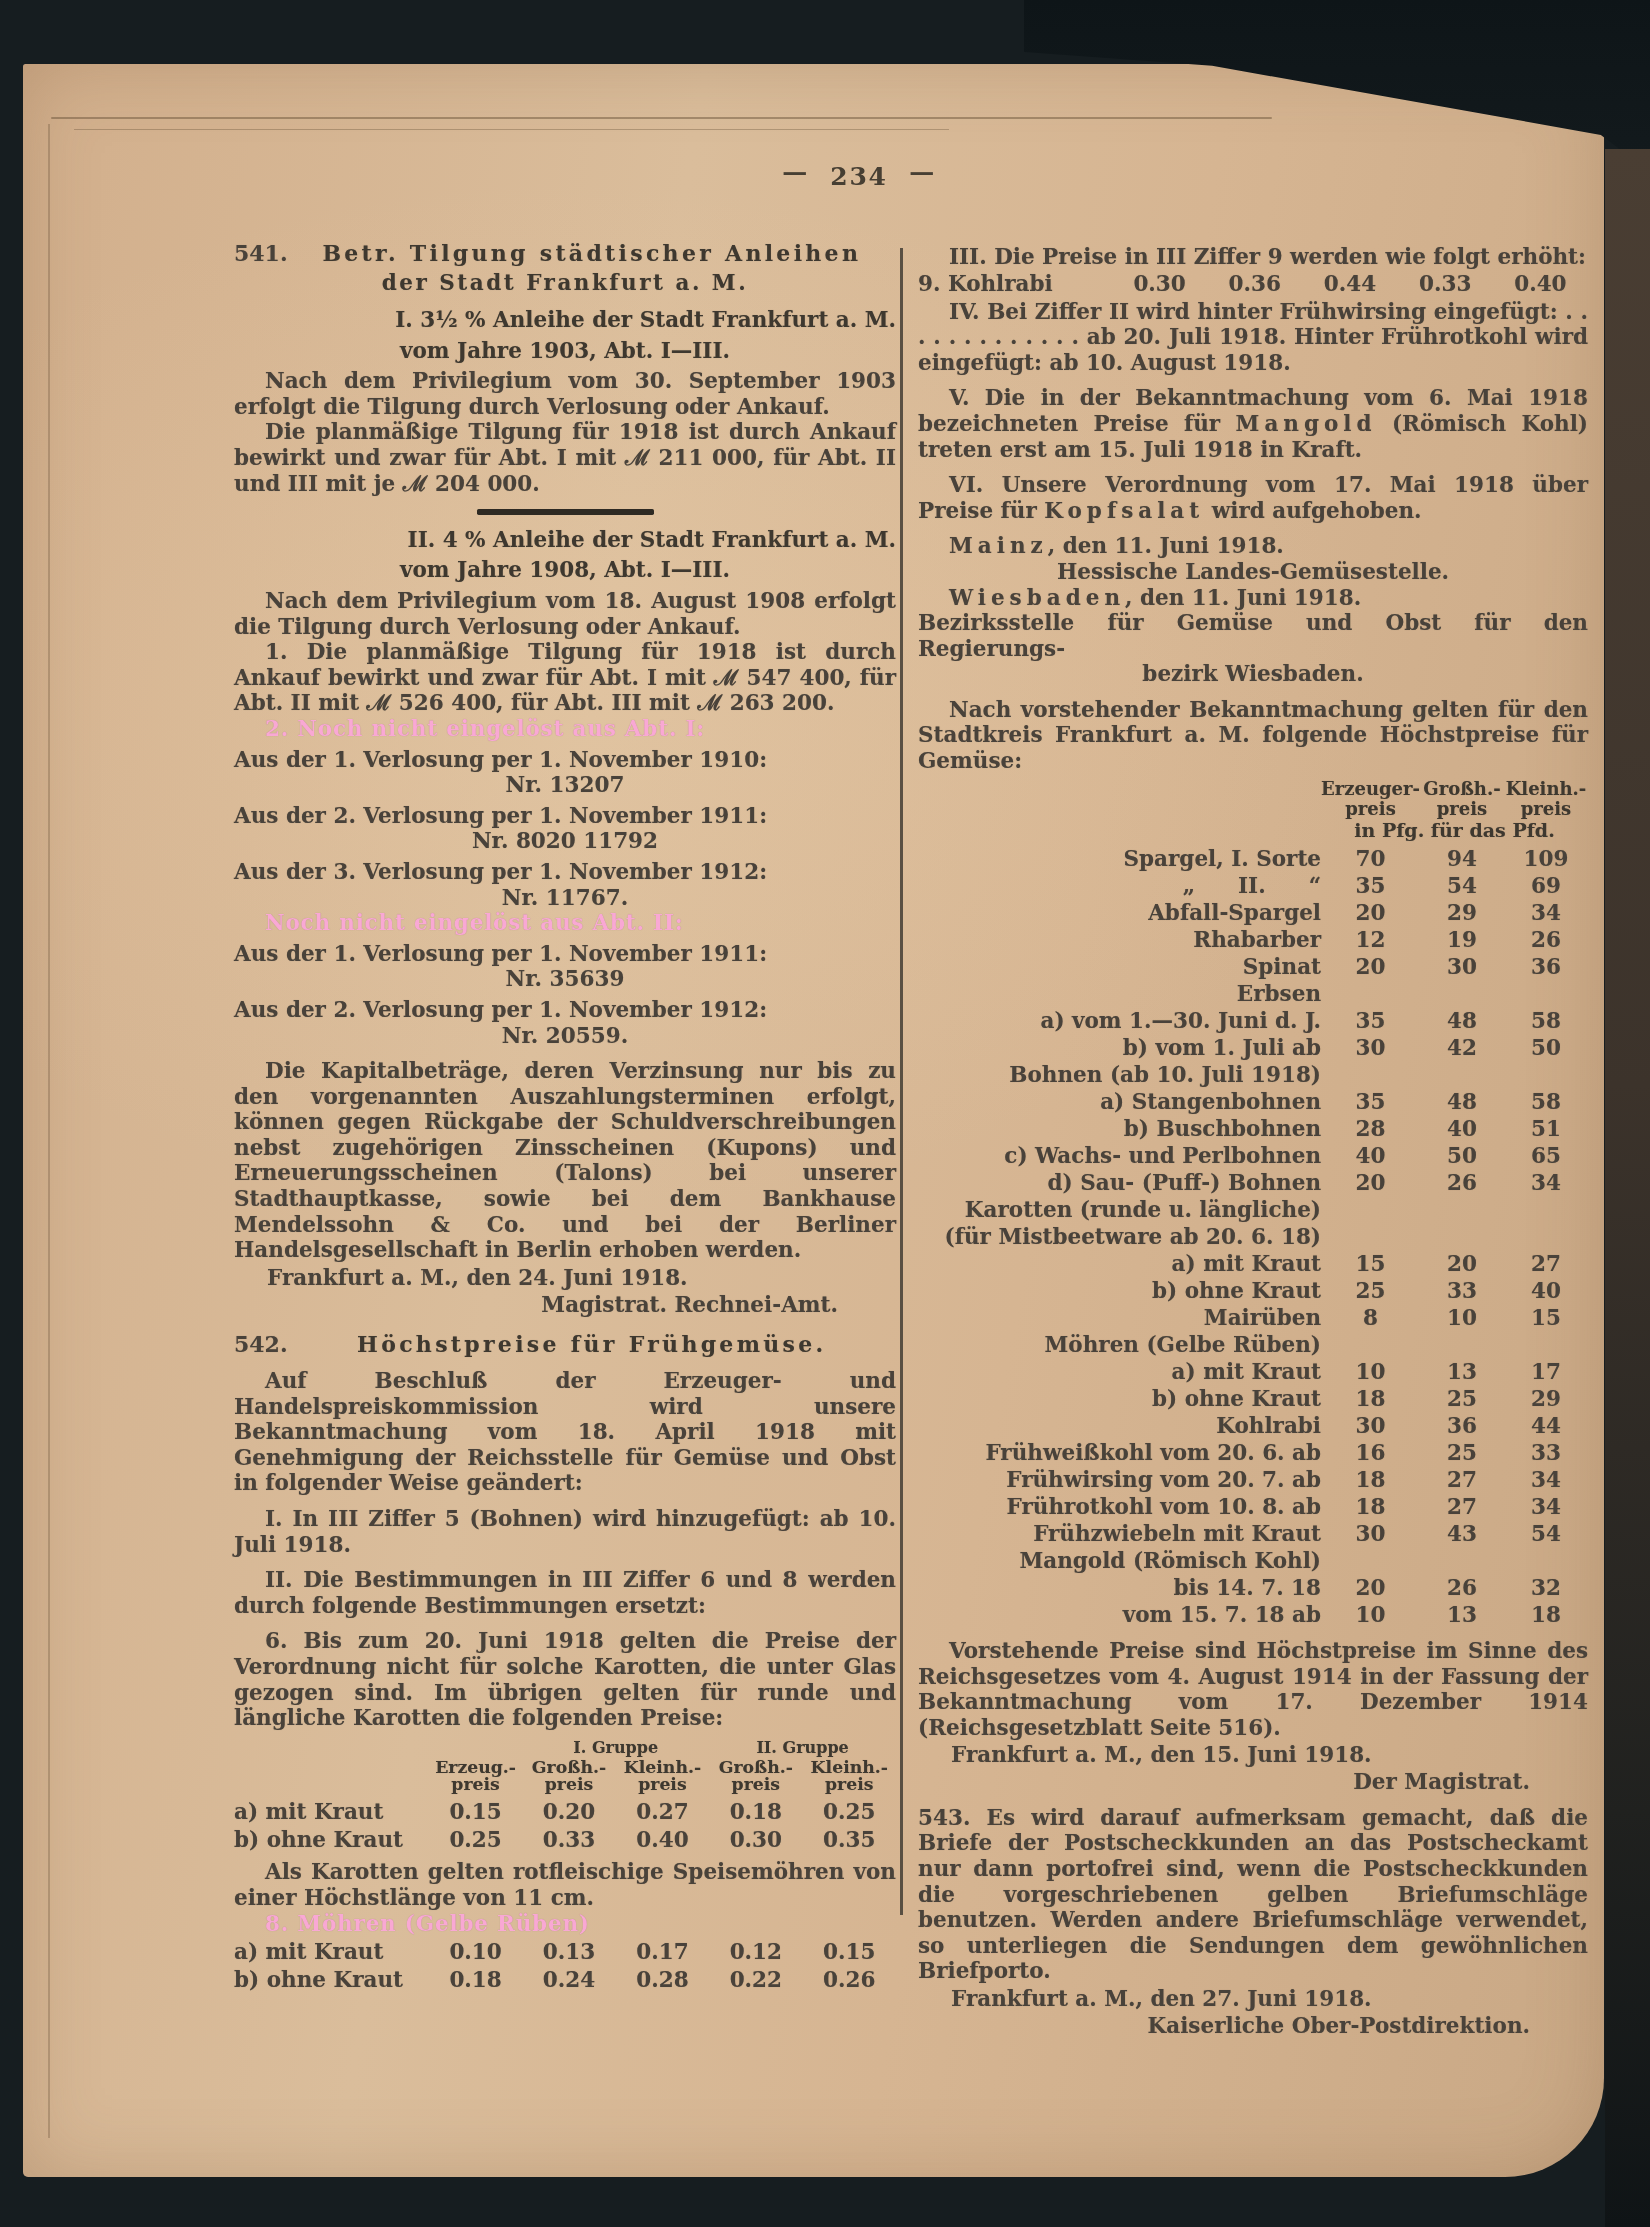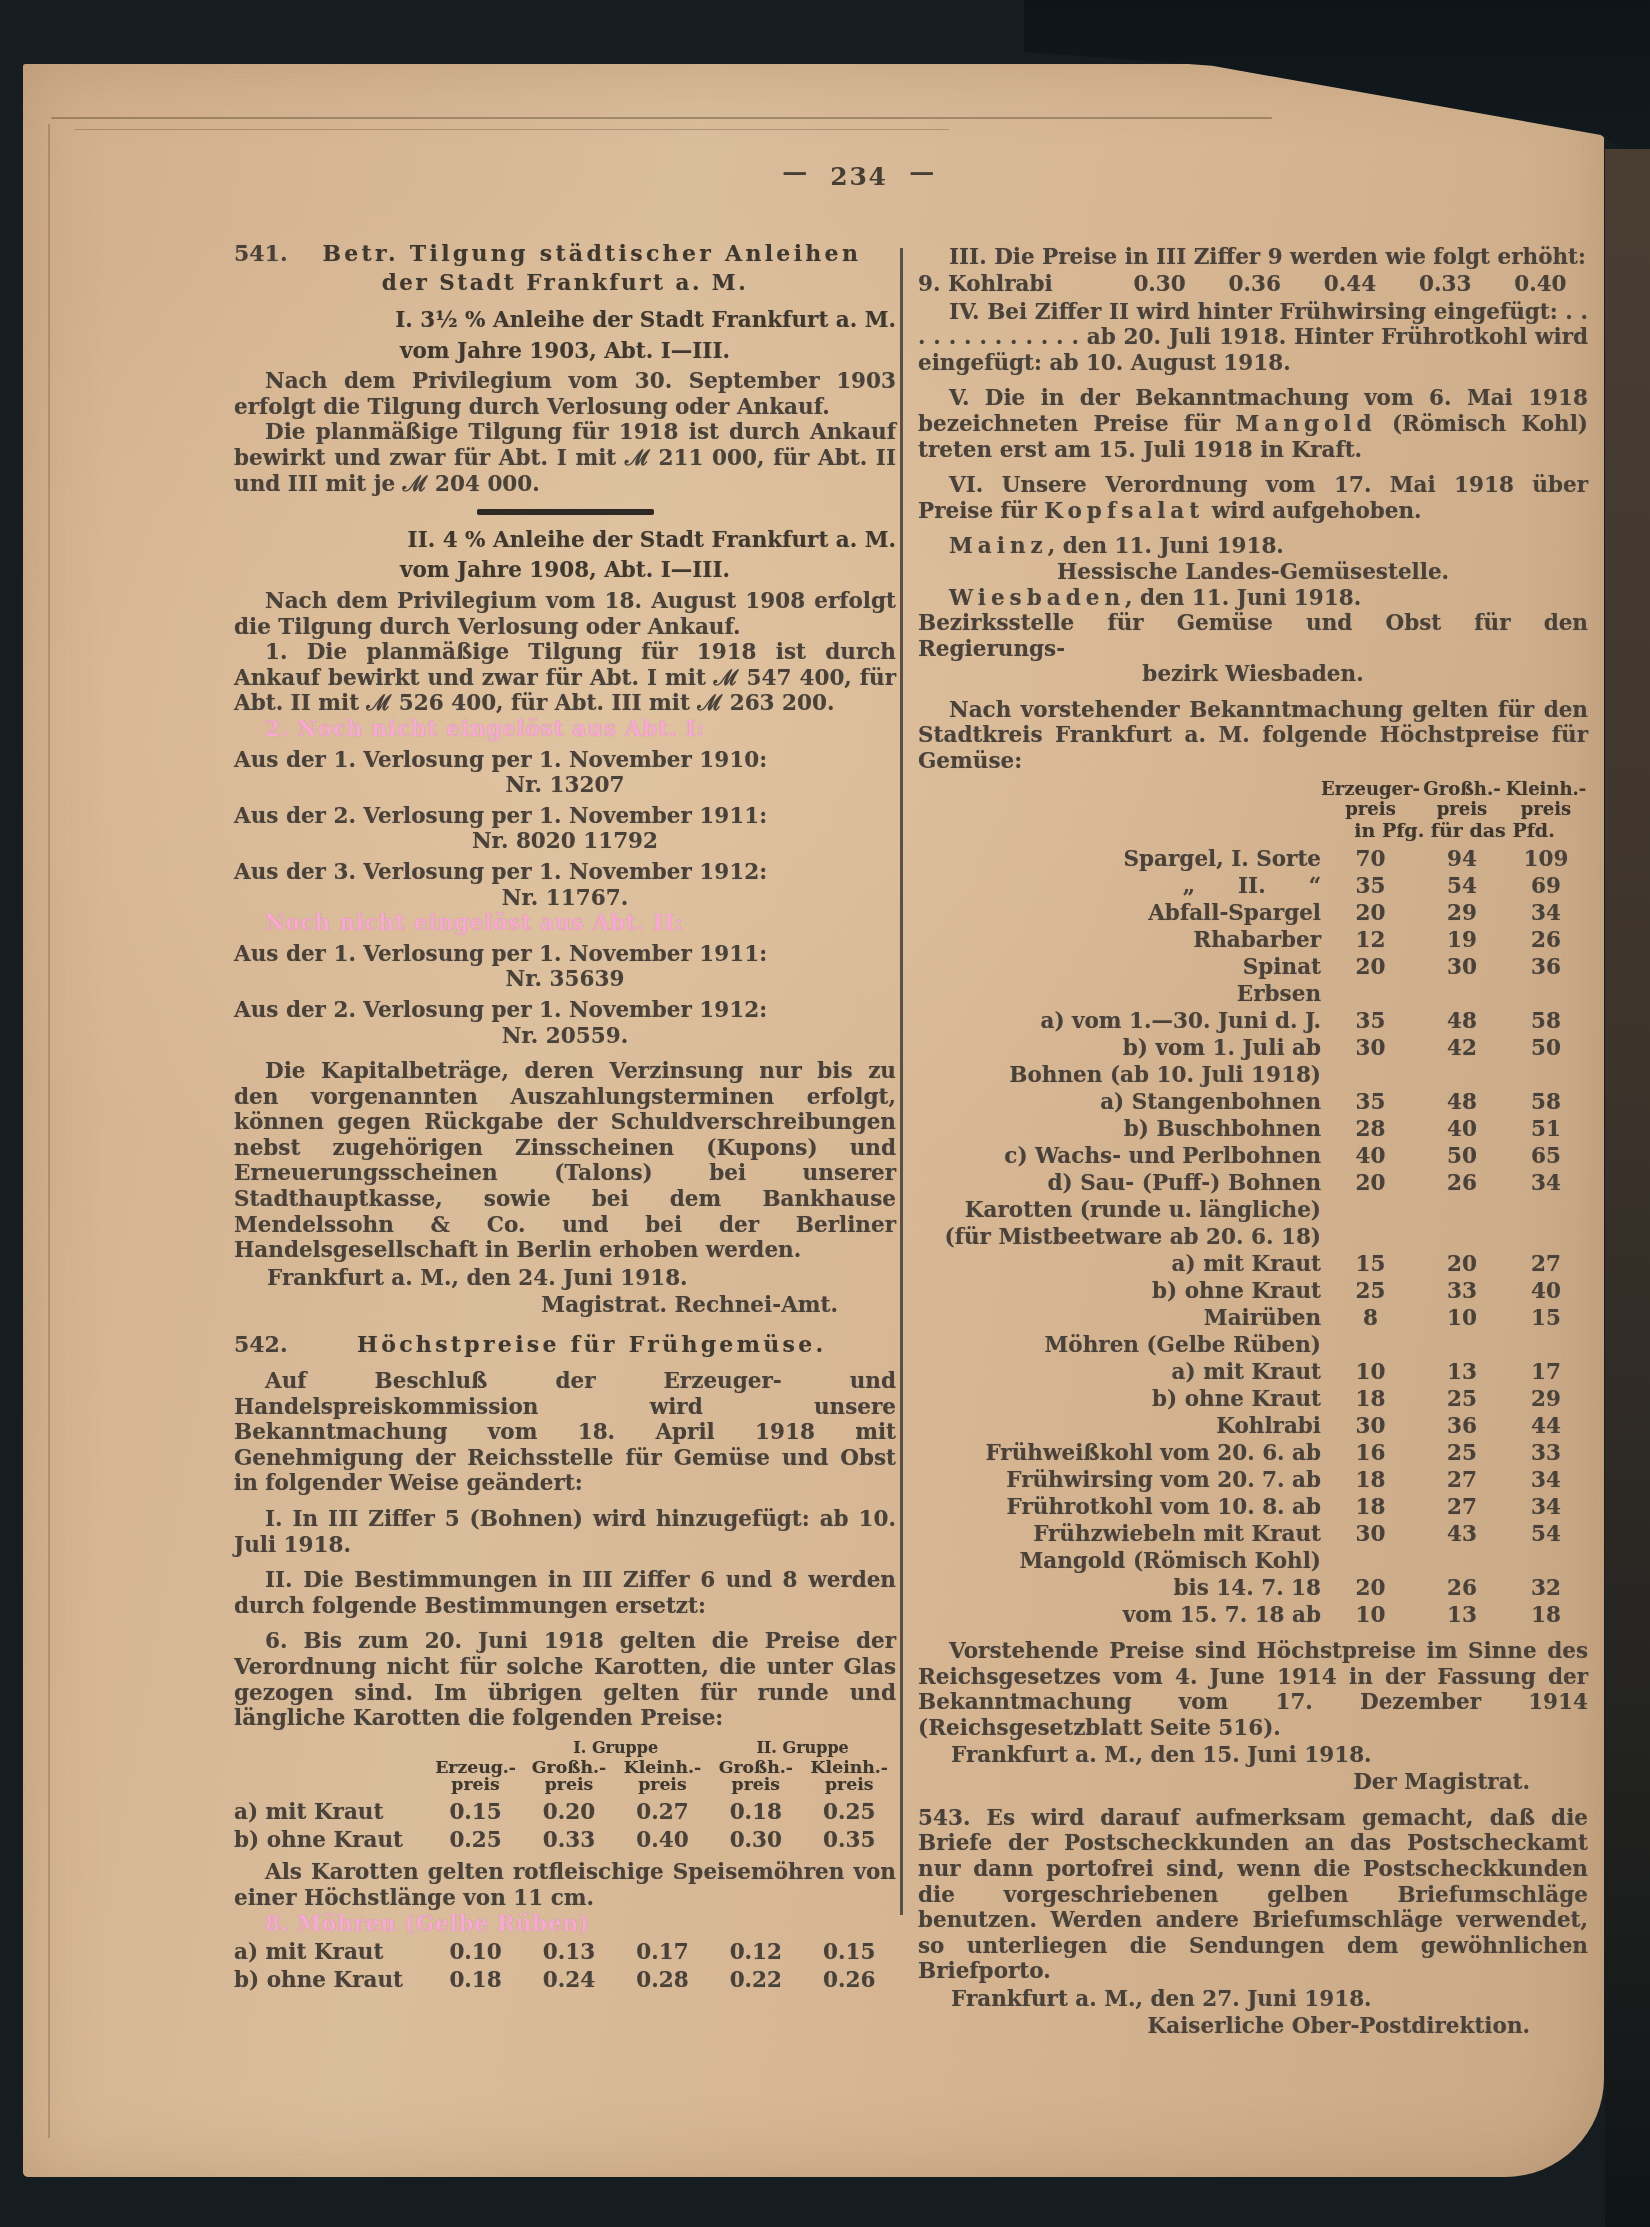--- a/index.html
+++ b/index.html
@@ -400,21 +400,21 @@
           </tr>
       <tr>
             <td class="lbl"> vom 15. 7. 18 ab</td>
             <td class="v">10</td>
             <td class="v">13</td>
             <td class="v">18</td>
           </tr>
     </tbody>
       </table>
 
-    <p class="ind gaptop">Vorstehende Preise sind Höchstpreise im Sinne des Reichsgesetzes vom 4. June 1914 in der Fassung der Bekanntmachung vom 17. Dezember 1914 (Reichsgesetzblatt Seite 516).</p>
+    <p class="ind gaptop">Vorstehende Preise sind Höchstpreise im Sinne des Reichsgesetzes vom 4. August 1914 in der Fassung der Bekanntmachung vom 17. Dezember 1914 (Reichsgesetzblatt Seite 516).</p>
     <p class="date-line">Frankfurt a. M., den 15. Juni 1918.</p>
     <p class="sig-right">Der Magistrat.</p>
     <p class="gaptop">543.  Es wird darauf aufmerksam gemacht, daß die Briefe der Postscheckkunden an das Postscheckamt nur dann portofrei sind, wenn die Postscheckkunden die vorgeschriebenen gelben Briefumschläge benutzen. Werden andere Briefumschläge verwendet, so unterliegen die Sendungen dem gewöhnlichen Briefporto.</p>
     <p class="date-line">Frankfurt a. M., den 27. Juni 1918.</p>
     <p class="sig-right">Kaiserliche Ober-Postdirektion.</p>
   </div>
 </div>
 
 
 </body></html>

